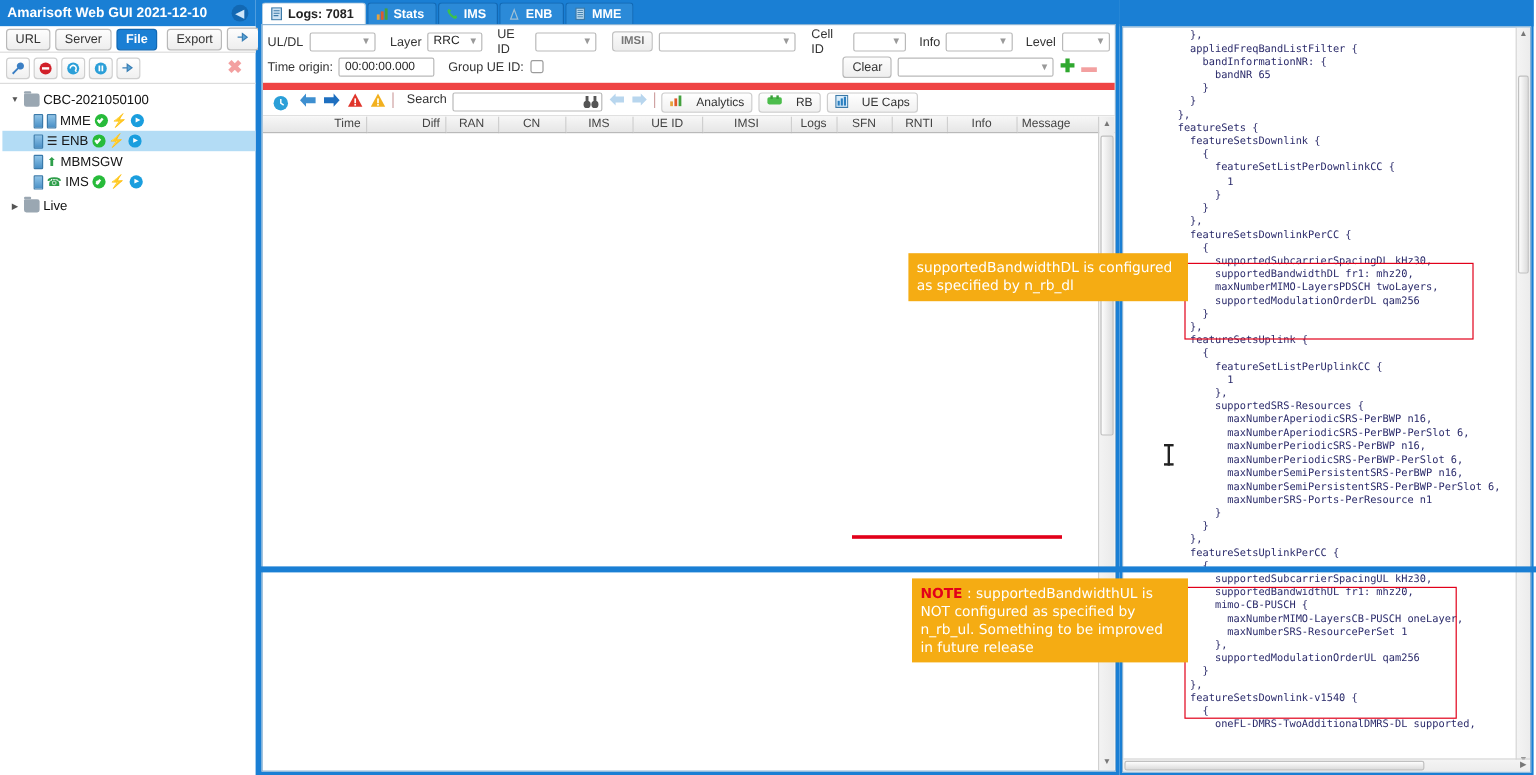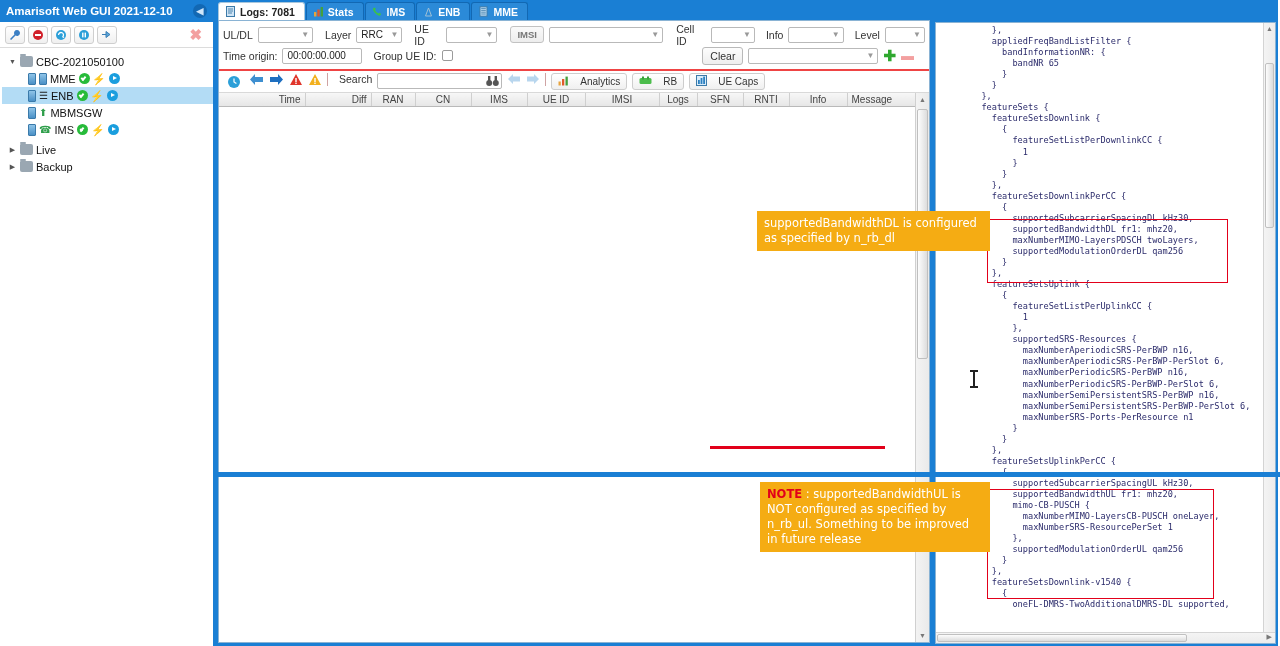--- a/index.html
+++ b/index.html
@@ -58,21 +58,21 @@
   #center { width:718px; height:646px; background:#1a7fd4; display:flex; flex-direction:column;
             padding:0 0 3px 0; }
   .tabbar { height:20px; display:flex; align-items:flex-end; padding-left:3px; background:#1a7fd4; gap:1px;}
   .tab { height:18px; display:flex; align-items:center; gap:4px; padding:0 9px 0 6px;
          background:#2b8ad8; color:#ffffff; font-size:10.5px; font-weight:bold;
          border-radius:3px 3px 0 0; border:1px solid #1268b3; border-bottom:none; }
   .tab.active { background:#ffffff; color:#222; border-color:#a9c7dd; }
   .tab .tico { width:11px; height:11px; display:inline-block; }
   .panelbody { flex:1; background:#ffffff; margin:0 3px; border:1px solid #8ab3d4;
                display:flex; flex-direction:column; overflow:hidden; }
-  .filters { border-bottom:2px solid #ef4444; padding:3px 4px; }
+  .filters { border-bottom:6px solid #ef4444; padding:3px 4px; }
   .frow { display:flex; align-items:center; gap:5px; height:21px; }
   .flabel { font-size:10.5px; color:#333; }
   .fsel { height:16px; border:1px solid #b9b9b9; background:#fff; border-radius:2px;
           display:flex; align-items:center; justify-content:flex-end; padding-right:3px; }
   .fsel .car { color:#999; font-size:8px; }
   .ftext { height:16px; border:1px solid #b9b9b9; background:#fff; border-radius:2px; font-size:10px;
            padding:0 4px; display:flex; align-items:center; color:#222; }
   .imsibtn { border:1px solid #c2c2c2; background:linear-gradient(#fafafa,#ededed); border-radius:3px;
              font-size:9.5px; color:#777; padding:2px 6px; font-weight:bold; }
   .chk { width:11px; height:11px; border:1px solid #9b9b9b; background:#fff; border-radius:2px; }
@@ -132,20 +132,32 @@
 
 <div id="app">
 
   <div id="left">
 
     <div class="lp-title">
       <span class="t">Amarisoft Web GUI 2021-12-10</span>
       <span class="collapse-ic">◀</span>
     </div>
 
+    <div class="lp-row1">
+      <span class="btn">URL</span>
+      <span class="btn">Server</span>
+      <span class="btn sel">File</span>
+      <span class="spacer"></span>
+      <span class="btn">Export</span>
+      <span class="btn">
+        <svg width="11" height="10" viewBox="0 0 11 10">
+            <path d="M1 5h4M5 2l4 3-4 3z" fill="#5aa5d8" stroke="#3a7fb5" stroke-width="1"></path>
+          </svg>
+      </span>
+    </div>
 
     <div class="lp-row2">
       <span class="ibtn">
         <svg width="12" height="12" viewBox="0 0 12 12">
             <path d="M8 1a3 3 0 00-2.6 4.5L1 9.9 2.1 11l4.4-4.4A3 3 0 108 1z" fill="#3b7fc4"></path>
           </svg>
       </span>
       <span class="ibtn">
         <svg width="12" height="12" viewBox="0 0 12 12">
             <circle cx="6" cy="6" r="5" fill="#d1202a"></circle>
@@ -214,25 +226,20 @@
         <span class="bolt">⚡</span>
         <span class="dotblu"></span>
       </div>
 
       <div class="tnode lvl1" style="margin-top:3px;">
         <span class="arrow">▶</span>
         <span class="folder"></span>
         <span class="lbl">Live</span>
       </div>
 
-      <div class="tnode lvl1">
-        <span class="arrow">▶</span>
-        <span class="folder"></span>
-        <span class="lbl">Backup</span>
-      </div>
     </div>
   </div>
 
   <div id="center">
 
     <div class="tabbar">
       <div class="tab active">
         <span class="tico">
           <svg width="11" height="11" viewBox="0 0 11 11">
               <rect x="1.5" y="0.5" width="8" height="10" fill="#cfe4f5" stroke="#3c7aa8"></rect>

